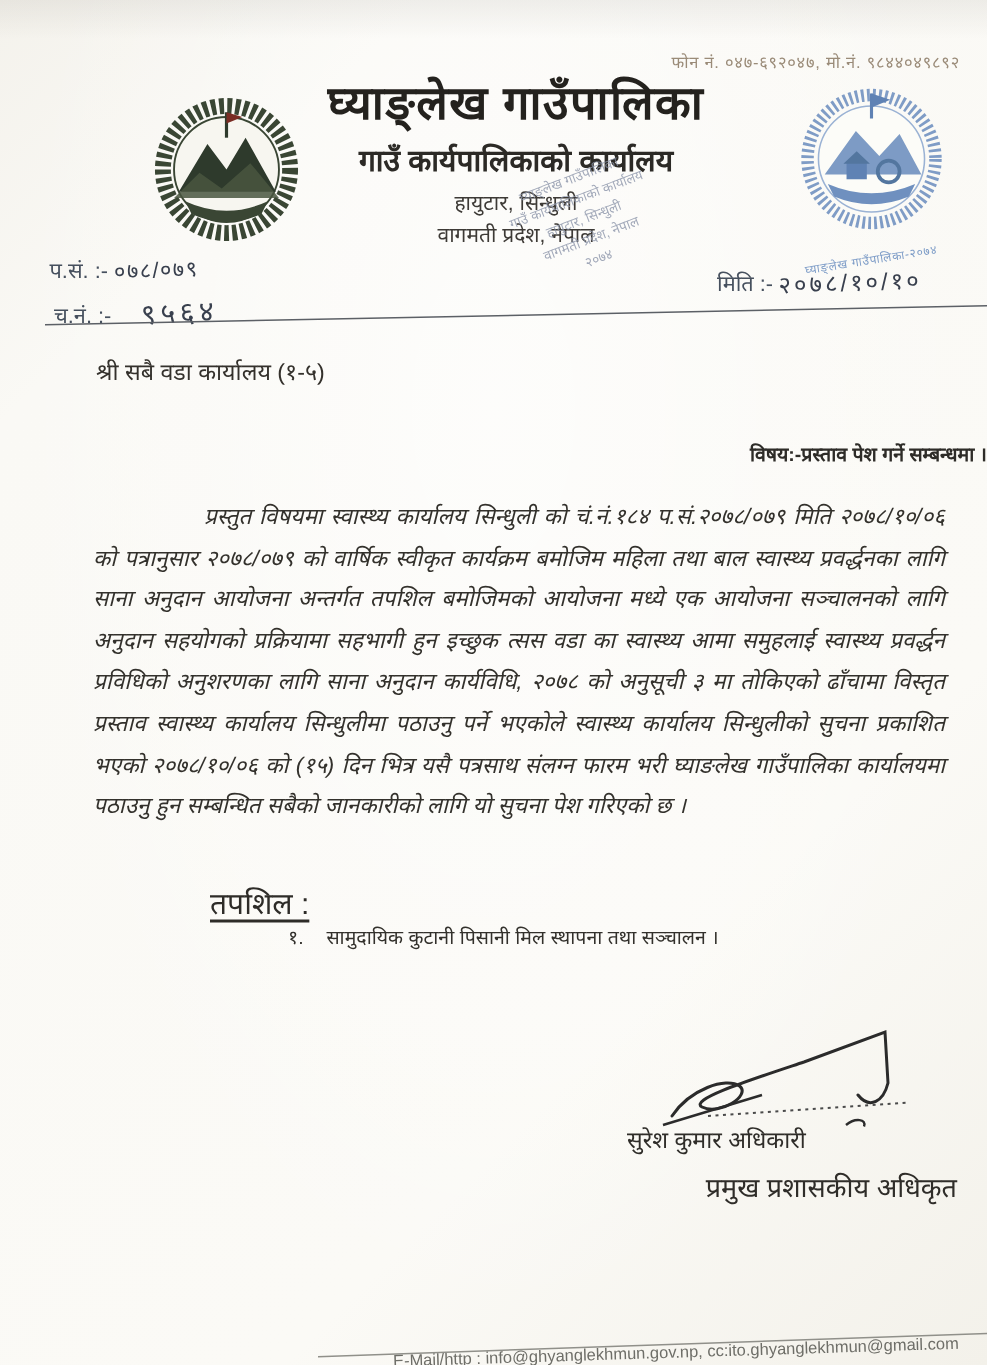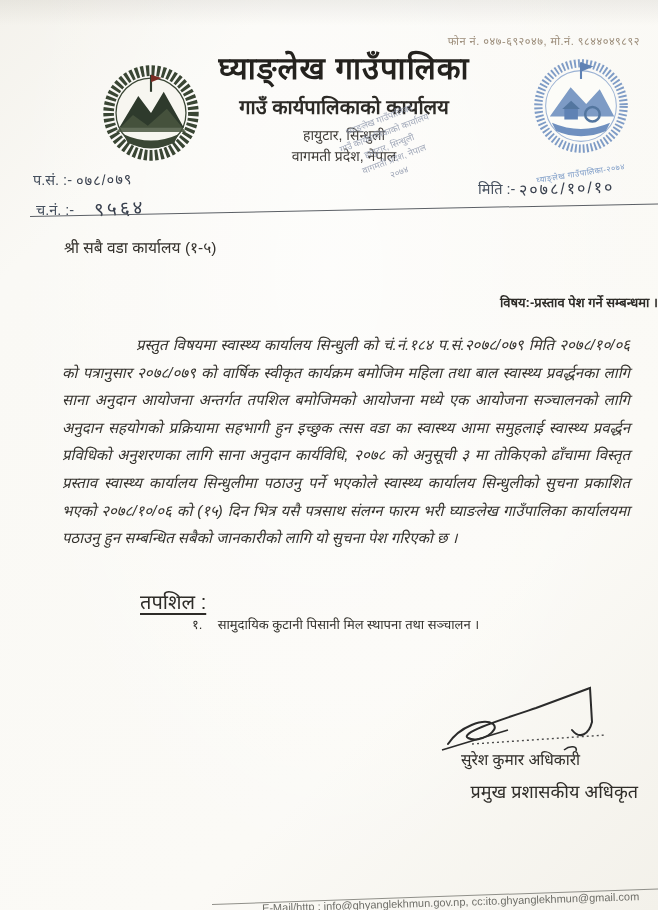--- a/index.html
+++ b/index.html
@@ -70,21 +70,21 @@
   .tapshil-head{
     position:absolute;left:140px;top:588px;
     font-size:20px;font-weight:normal;text-decoration:underline;
     text-underline-offset:4px;color:#2e2c28;
   }
   .tapshil-list{position:absolute;left:148px;top:616px;font-size:13px;color:#33312c;margin-left:44px;}
   .tapshil-item{margin-bottom:7px;line-height:1.35;}
   .tapshil-item .num{display:inline-block;min-width:22px;}
   
   .sig-scribble{position:absolute;left:438px;top:678px;width:185px;height:82px;}
-  .sig-name{position:absolute;left:418px;top:748px;width:205px;text-align:center;font-size:15.5px;color:#2f2d29;}
+  .sig-name{position:absolute;left:418px;top:748px;width:205px;text-align:left;font-size:15.5px;color:#2f2d29;}
   .sig-title{position:absolute;left:403px;top:779px;width:235px;text-align:right;font-size:18px;color:#2f2d29;}
   
   .footer-rule{
     position:absolute;left:212px;top:904px;width:448px;
     border-top:1.2px solid #90908a;
     transform:rotate(-2deg);transform-origin:left center;
   }
   .footer-text{
     position:absolute;left:262px;top:902px;width:400px;
     font-size:11px;color:#6e6e68;white-space:nowrap;

